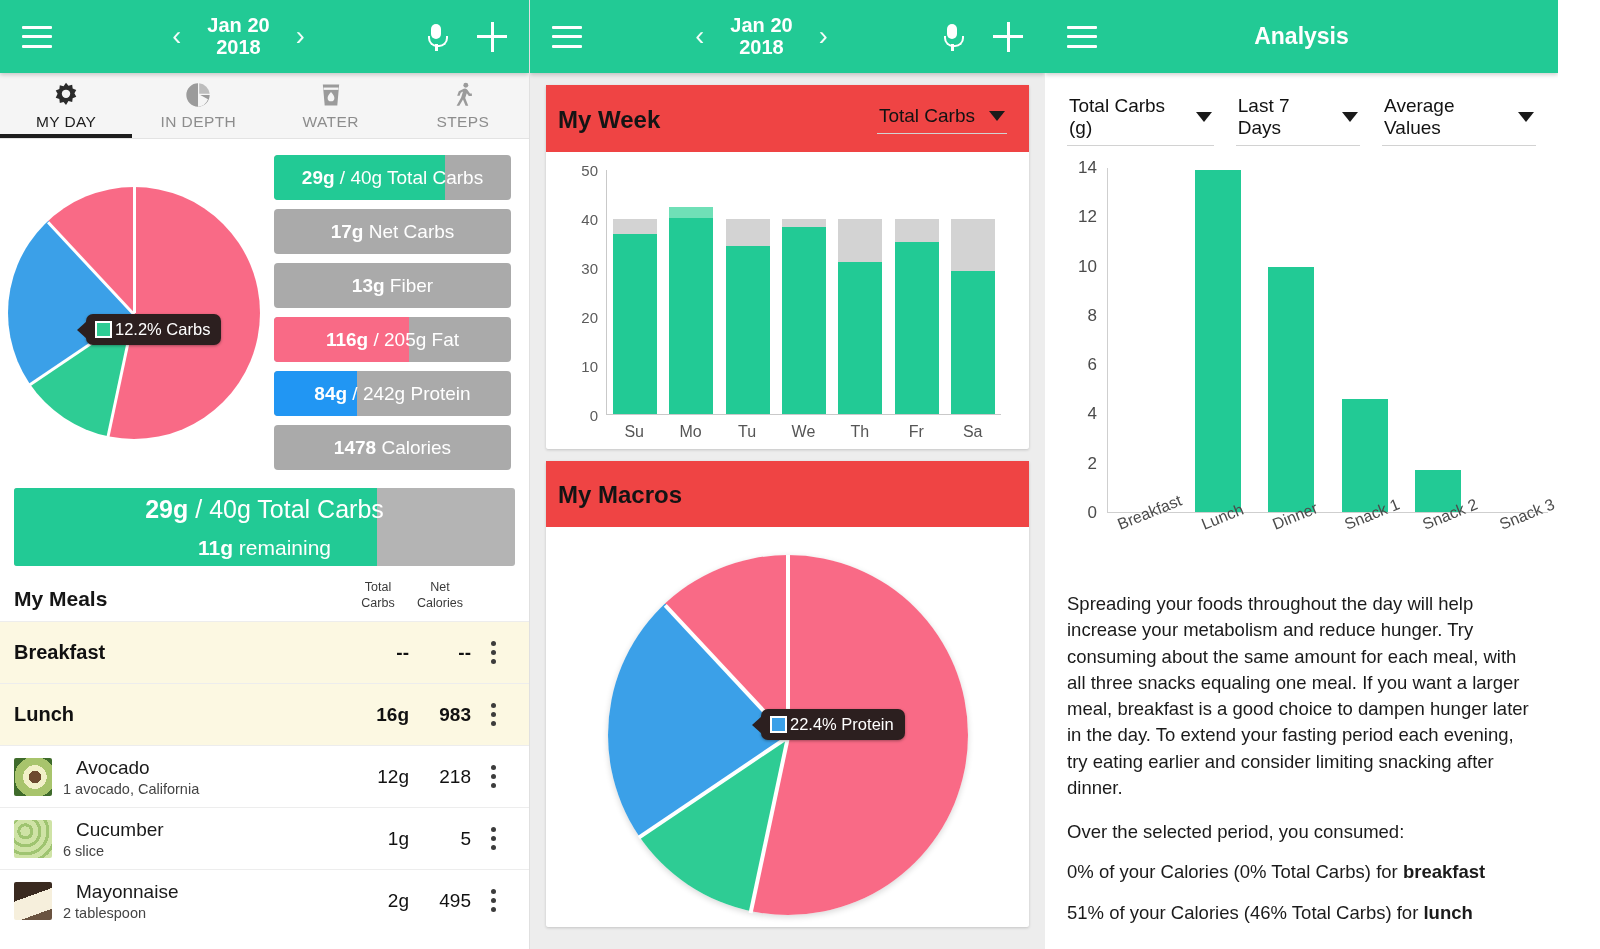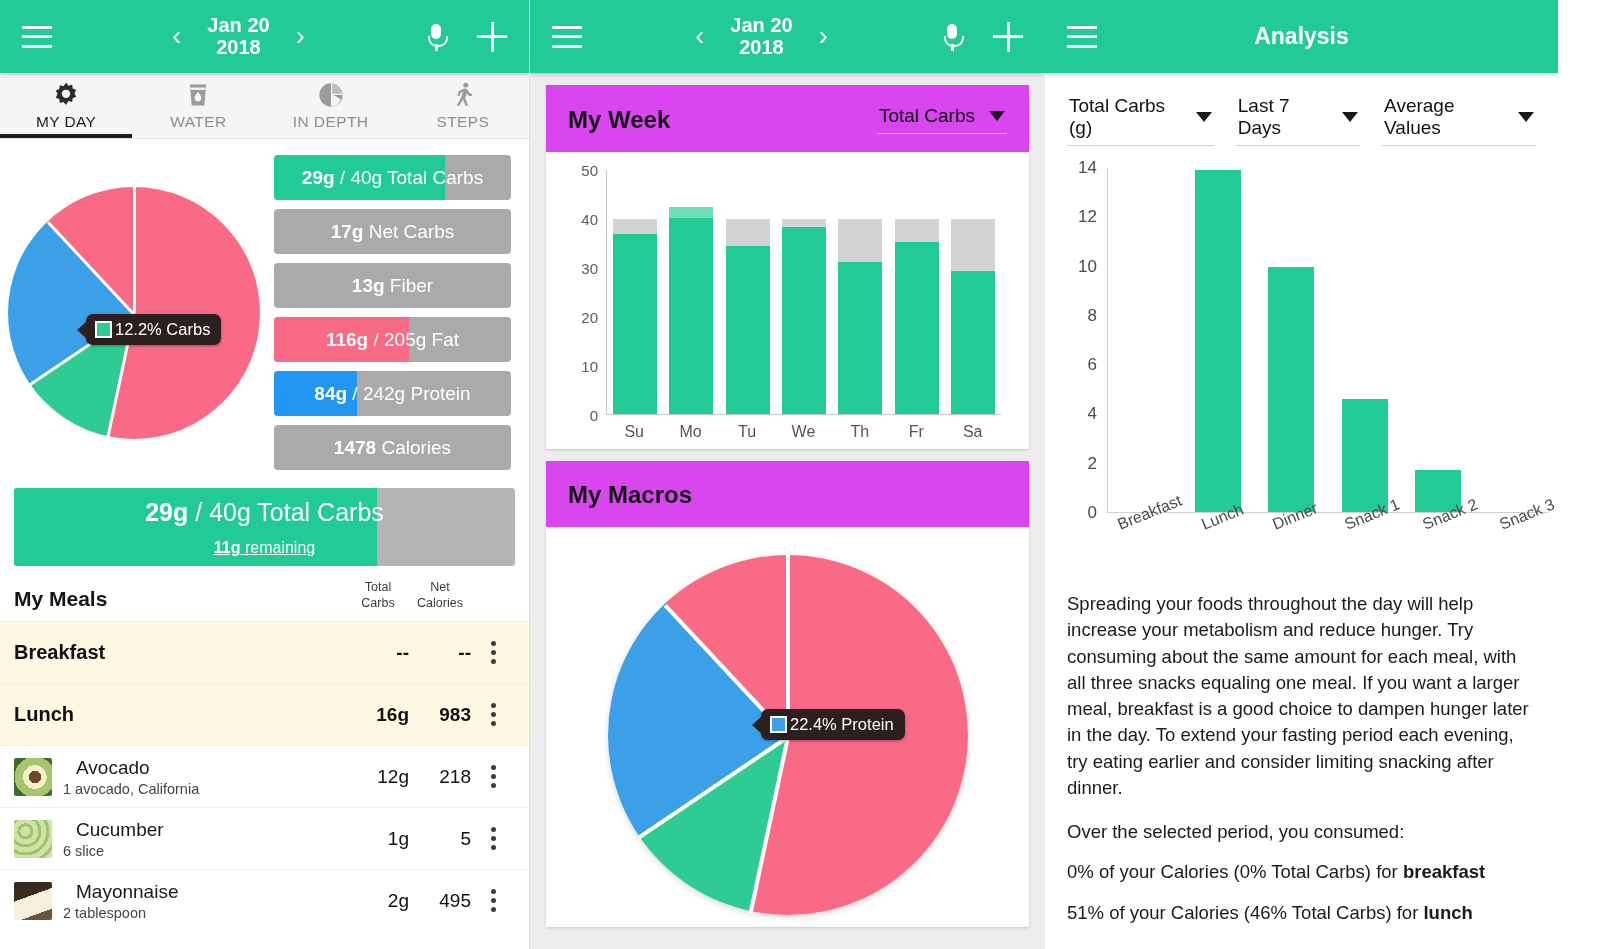--- a/index.html
+++ b/index.html
@@ -78,21 +78,21 @@
   .mbar .mtxt { position: relative; z-index: 2; color: #fff; font-size: 19px; }
   .mbar .mtxt b { font-weight: bold; }
 
   
   .bigbar { margin: 10px 14px 0 14px; height: 78px; border-radius: 3px; background: #b4b4b4;
             position: relative; overflow: hidden; display:flex; align-items:center; justify-content:center; }
   .bigbar .fill { position:absolute; left:0; top:0; bottom:0; background:#22ca95; }
   .bigbar .inner { position: relative; z-index: 2; text-align: center; color: #fff; }
   .bigbar .l1 { font-size: 25px; }
   .bigbar .l1 b { font-weight: bold; }
-  .bigbar .l2 { font-size: 16px; margin-top: 12px; text-decoration: underline; }
+  .bigbar .l2 { font-size: 21px; margin-top: 12px; }
   .bigbar .l2 b { font-weight: bold; }
 
   
   .meals-head { display: flex; align-items: flex-end; padding: 14px 14px 10px 14px; }
   .meals-title { flex: 1; font-size: 21px; font-weight: bold; color: #161616; }
   .col-h { width: 62px; text-align: center; font-size: 12.5px; color: #3a3a3a; line-height: 1.25; }
   .col-spacer { width: 44px; }
 
   .row { display: flex; align-items: center; padding: 0 14px; border-top: 1px solid #ededed;
          min-height: 62px; cursor: pointer; }
@@ -103,21 +103,21 @@
   .mealname { font-size: 20px; font-weight: bold; color: #111; }
   .foodname { font-size: 19px; color: #1a1a1a; line-height: 1.15; margin-left: 13px; }
   .foodsub  { font-size: 14.5px; color: #444; margin-top: 2px; }
   .cell { width: 62px; text-align: right; font-size: 19px; color: #111; }
   .cell.b { font-weight: bold; }
   .kebab { width: 44px; display: flex; flex-direction: column; align-items: center; gap: 4px; cursor: pointer; }
   .kebab i { width: 5px; height: 5px; border-radius: 50%; background: #3c3c3c; display: block; }
 
   
   .card { background: #fff; margin: 12px 16px; border-radius: 2px; box-shadow: 0 1px 3px rgba(0,0,0,.18); }
-  .card-head { background: #d946ef; padding: 20px 22px 18px 22px; display: flex; align-items: center; }
+  .card-head { background: #ef4444; padding: 20px 22px 18px 12px; display: flex; align-items: center; }
   .card-title { font-size: 24px; font-weight: bold; color: #141414; flex: 1; }
   .dd { display: flex; align-items: center; gap: 14px; cursor: pointer; border-bottom: 1px solid #d2d2d2;
         padding: 0 2px 6px 2px; }
   .dd-label { font-size: 19px; color: #121212; }
   .caret { width:0;height:0;border-left:8px solid transparent;border-right:8px solid transparent;
            border-top:10px solid #1a1a1a; }
 
   
   .weekchart { padding: 18px 28px 8px 20px; }
   .wk-plot { position: relative; height: 245px; display:flex; }
@@ -195,33 +195,33 @@
     <div class="tabs">
       <div class="tab active">
         <svg class="tabicon" viewBox="0 0 24 24">
           <path fill="#2b2b2b" d="M12 1.5l2.1 2.6 3.2-.9.4 3.3 3.1 1.2-1.6 2.9 1.6 2.9-3.1 1.2-.4 3.3-3.2-.9L12 20.5l-2.1-2.6-3.2.9-.4-3.3-3.1-1.2L4.8 11 3.2 8.1l3.1-1.2.4-3.3 3.2.9z"></path>
           <circle cx="12" cy="11" r="3.6" fill="#f5f5f5"></circle>
         </svg>
         <div class="tab-label">MY DAY</div>
       </div>
       <div class="tab">
         <svg class="tabicon" viewBox="0 0 24 24">
+          <path fill="#9b9b9b" d="M12 2a10 10 0 1 0 10 10h-10z"></path>
+          <path fill="#bdbdbd" d="M13 2v9h9a10 10 0 0 0-9-9z"></path>
+          <path fill="#f5f5f5" d="M12 11l8.6 4.6A10 10 0 0 1 12 22z"></path>
+        </svg>
+        <div class="tab-label">IN DEPTH</div>
+      </div>
+      <div class="tab">
+        <svg class="tabicon" viewBox="0 0 24 24">
           <path fill="#9b9b9b" d="M5 3h14l-1.6 18H6.6z"></path>
           <rect x="5.6" y="5.6" width="12.8" height="2" fill="#f5f5f5"></rect>
           <path fill="#f5f5f5" d="M12 9.5c1.9 2.2 2.9 3.7 2.9 5a2.9 2.9 0 1 1-5.8 0c0-1.3 1-2.8 2.9-5z"></path>
         </svg>
         <div class="tab-label">WATER</div>
-      </div>
-      <div class="tab">
-        <svg class="tabicon" viewBox="0 0 24 24">
-          <path fill="#9b9b9b" d="M12 2a10 10 0 1 0 10 10h-10z"></path>
-          <path fill="#bdbdbd" d="M13 2v9h9a10 10 0 0 0-9-9z"></path>
-          <path fill="#f5f5f5" d="M12 11l8.6 4.6A10 10 0 0 1 12 22z"></path>
-        </svg>
-        <div class="tab-label">IN DEPTH</div>
       </div>
       <div class="tab">
         <svg class="tabicon" viewBox="0 0 24 24">
           <circle cx="14.4" cy="3.6" r="2.1" fill="#9b9b9b"></circle>
           <path fill="#9b9b9b" d="M12.6 6.6l-4.2 2.1-1.4 4h2.1l1-2.7 1.9-.9-1.6 5.1-3.9 7h2.3l3.2-5.3 2.2 5.3h2.3l-2.6-6.6 1.3-4.2 1.8 2.4h2.6v-2h-1.6l-2.1-3a2.6 2.6 0 0 0-3.3-1.2z"></path>
         </svg>
         <div class="tab-label">STEPS</div>
       </div>
     </div>
 

